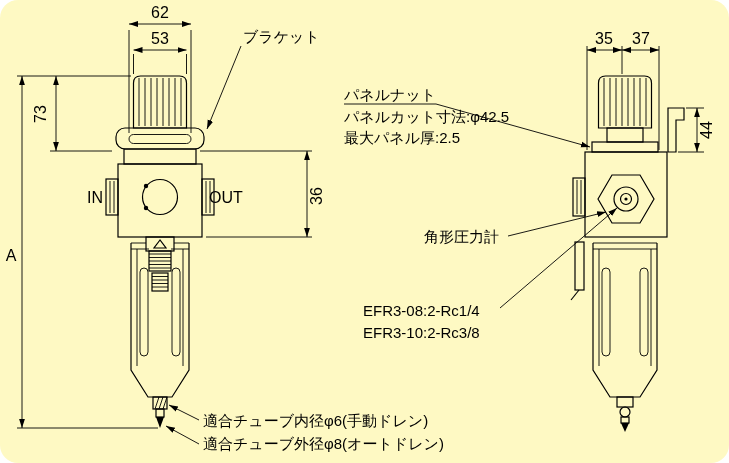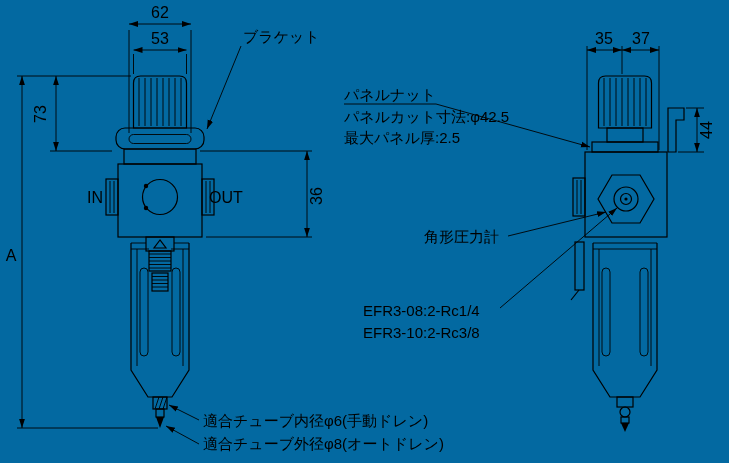--- a/index.html
+++ b/index.html
@@ -1,16 +1,16 @@
 <!DOCTYPE html>
 <html><head>
 <meta charset="utf-8">
 <style>
   html,body{margin:0;padding:0;background:#fff;}
-  #stage{position:relative;width:729px;height:463px;background:#0369a1;overflow:hidden;}
+  #stage{position:relative;width:729px;height:463px;background:#fef9c3;overflow:hidden;border-radius:18px;}
   svg line, svg path, svg rect, svg circle, svg polygon, svg polyline{
     stroke:#000; fill:none; stroke-width:1.2; stroke-linecap:butt;
   }
   svg .thin{stroke-width:0.9;}
   svg .fillb{fill:#000; stroke:none;}
   svg text{fill:#000; stroke:none; font-family:"Liberation Sans","DejaVu Sans",sans-serif;}
   .dim{font-size:16px; text-anchor:middle;}
   .lbl{font-size:15px; text-anchor:start;}
   marker path{fill:#000; stroke:none;}
 </style>

